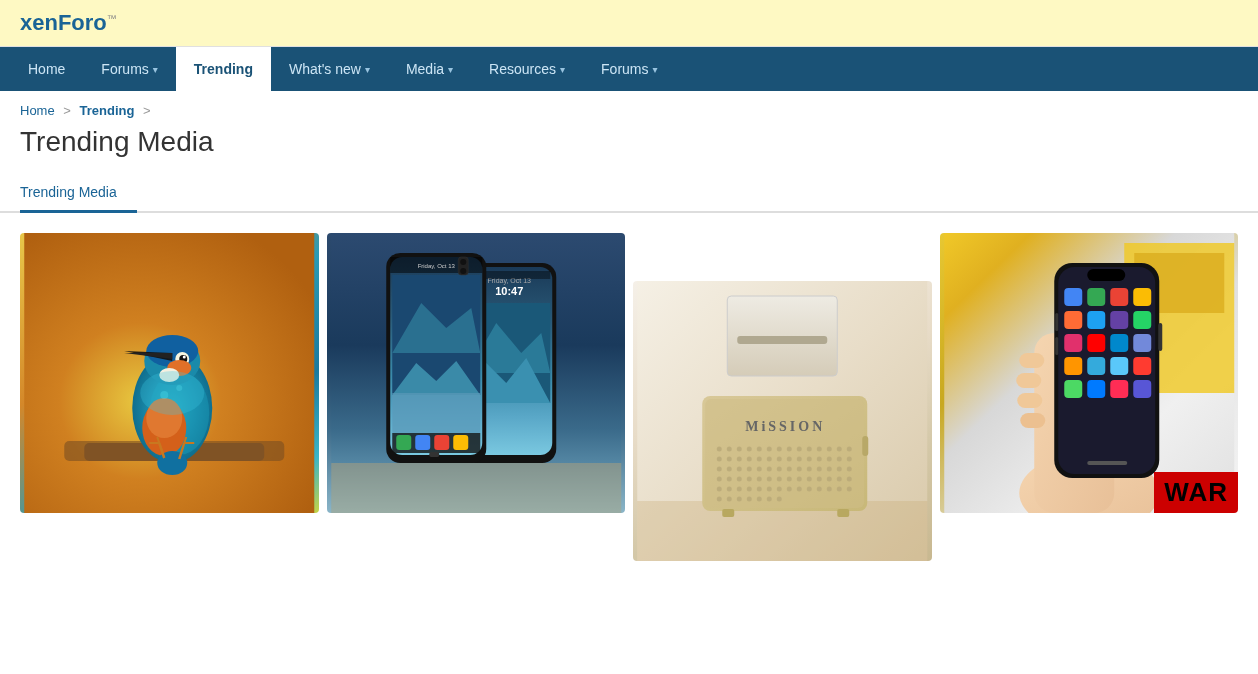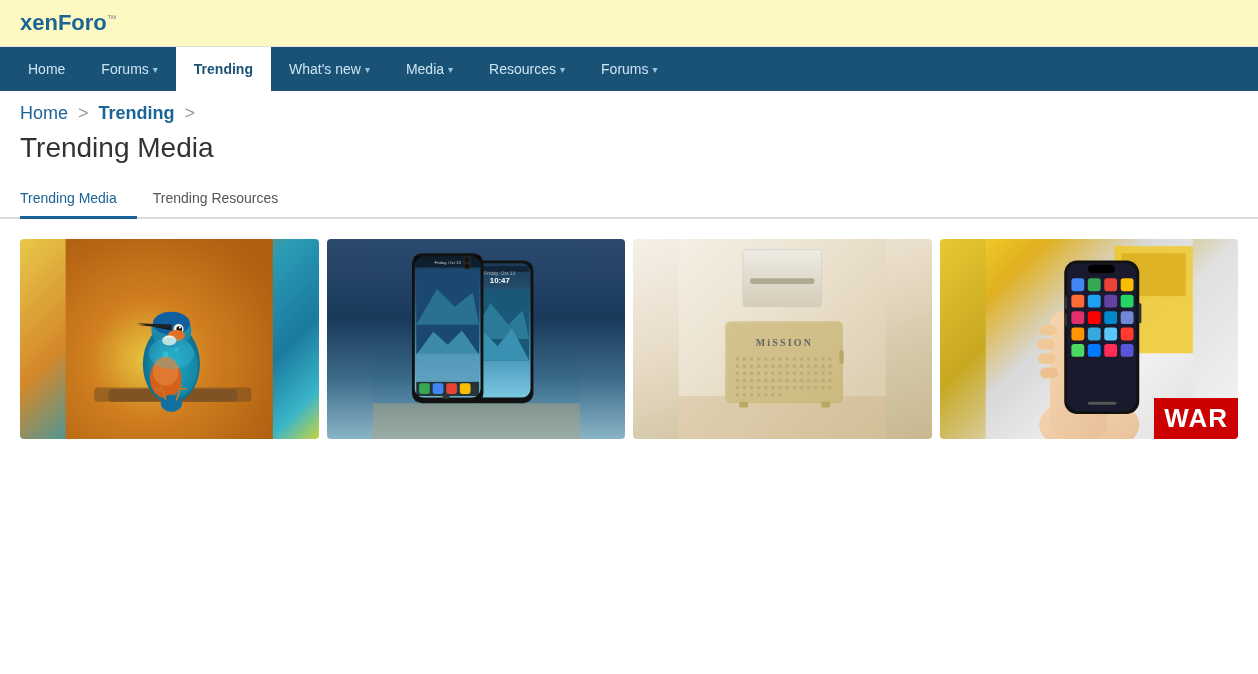--- a/index.html
+++ b/index.html
@@ -40,21 +40,21 @@
     .nav-item.active {
       background: #fff;
       color: #1a5276;
       font-weight: bold;
     }
     .nav-chevron { font-size: 10px; color: #99c4e0; }
 
     
     .breadcrumb-area {
       padding: 12px 20px 4px;
-      font-size: 18px;
+      font-size: 13px;
       color: #555;
     }
     .breadcrumb-area a { color: #1a6496; text-decoration: none; }
     .breadcrumb-area .sep { margin: 0 5px; color: #999; }
     .breadcrumb-area .current { color: #1a6496; font-weight: bold; }
 
     
     .page-title {
       padding: 4px 20px 16px;
       font-size: 28px;
@@ -88,57 +88,58 @@
       padding: 20px;
     }
     .media-grid {
       display: grid;
       grid-template-columns: repeat(4, 1fr);
       gap: 8px;
     }
     .media-card {
       border-radius: 4px;
       overflow: hidden;
-      height: 200px;
+      height: 280px;
       position: relative;
       background: #ccc;
     }
 
     
     .bird-card {
       background: linear-gradient(135deg, #e8c84a 0%, #d4882a 30%, #2a9bb5 55%, #1a7a9f 75%, #3ab5c8 90%, #c8d442 100%);
     }
     
 
     
     .phones-card {
       background: linear-gradient(180deg, #2c4a6e 0%, #1a3a5c 40%, #3d6b8a 70%, #8ab5c8 100%);
     }
 
     
     .mission-card {
       background: linear-gradient(160deg, #f5f0e8 0%, #e8dcc8 40%, #d4c8a8 70%, #c8b890 100%);
+      margin-top: 48px;
     }
 
     
     .phone-hand-card {
       background: linear-gradient(135deg, #e8c832 0%, #c8a820 30%, #e0e0e0 60%, #f5f5f5 100%);
     }
 
     
     .war-overlay {
       position: absolute;
       bottom: 0;
       right: 0;
       background: #cc0000;
       padding: 6px 10px;
       font-family: 'Impact', sans-serif;
       font-size: 26px;
       font-weight: bold;
-      color: #ffffff;
+      color: #000000;
       text-transform: uppercase;
       letter-spacing: 1px;
       line-height: 1.1;
       text-align: center;
     }
   </style>
 </head>
 <body>
 
 <div class="top-header">
@@ -181,23 +182,20 @@
   <span class="sep">&gt;</span>
   <span class="current">Trending</span>
   <span class="sep">&gt;</span>
 </div>
 
 <h1 class="page-title">Trending Media</h1>
 
 <div class="tabs-container">
   <div class="tab active">
     <span>Trending Media</span>
-  </div>
-  <div class="tab">
-    <span>Trending Resources</span>
   </div>
 </div>
 
 <div class="media-grid-area">
   <div class="media-grid">
 
     <div class="media-card bird-card">
       <svg width="100%" height="100%" viewBox="0 0 290 280" xmlns="http://www.w3.org/2000/svg">
 
         <defs>

